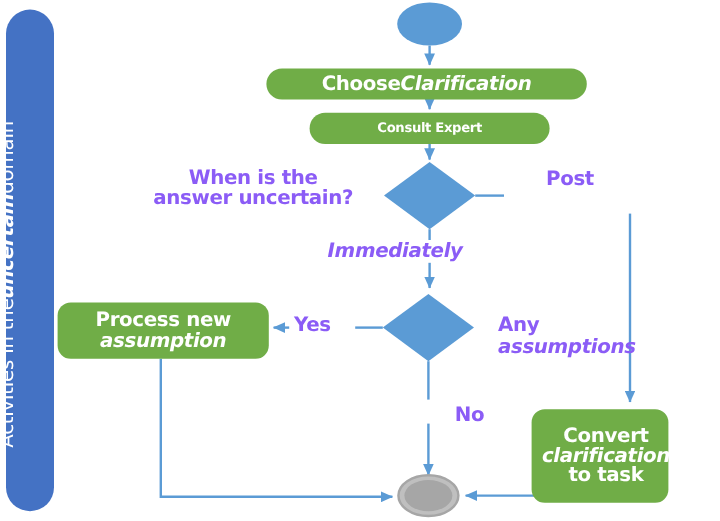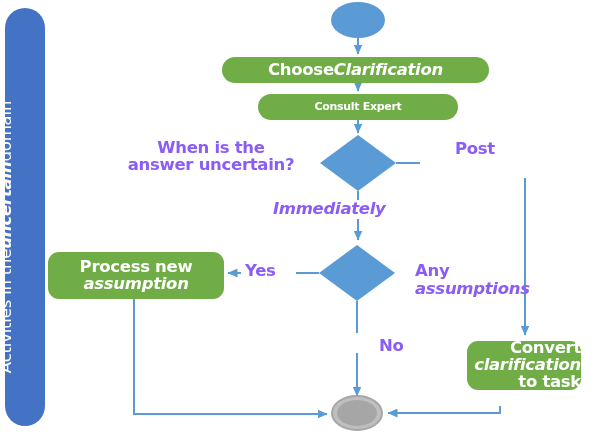--- a/index.html
+++ b/index.html
@@ -82,28 +82,27 @@
     letter-spacing: -0.3px;
   }
   #act-process {
     left: 48px; top: 252px; width: 176px; height: 47px;
     border-radius: 11px;
     font-size: 16.5px;
     flex-direction: column;
     letter-spacing: -0.3px;
   }
   #act-convert {
-    left: 443px; top: 341px; width: 114px; height: 49px;
+    left: 443px; top: 341px; width: 114px; height: 78px;
     border-radius: 11px;
     font-size: 16.5px;
     flex-direction: column;
-    align-items: flex-end;
+    align-items: center;
     padding-left: 10px;
     letter-spacing: -0.3px;
-    margin-left: 24px;
   }
   .it { font-style: italic; }
 
   
   .label {
     position: absolute;
     color: #8b5cf6;
     font-weight: bold;
     font-size: 16.5px;
     line-height: 1.05;

